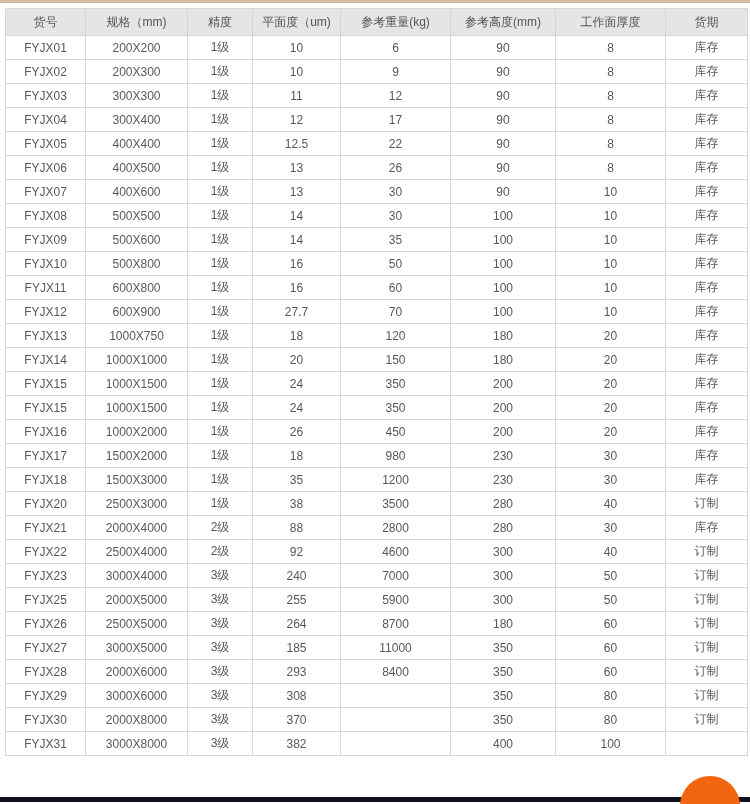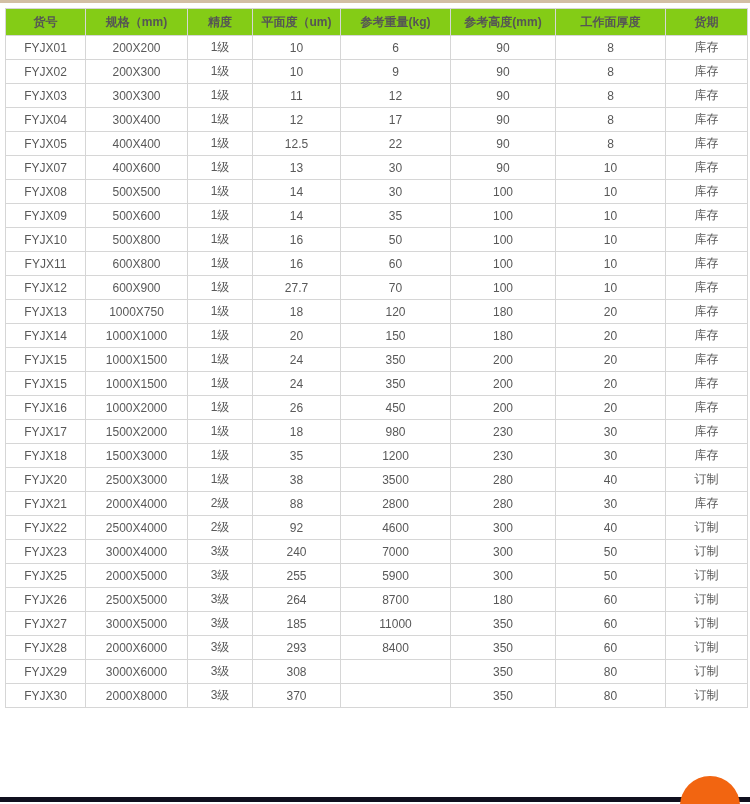--- a/index.html
+++ b/index.html
@@ -25,22 +25,22 @@
     text-align: center;
     vertical-align: middle;
     color: #585858;
     font-size: 12px;
     padding: 0;
     overflow: hidden;
     white-space: nowrap;
   }
   .spec-table th {
     height: 26px;
-    background: #84cc16;
-    font-weight: bold;
+    background: #e5e5e5;
+    font-weight: normal;
     color: #555555;
   }
   .spec-table td {
     height: 23px;
     background: #ffffff;
   }
   .bottom-bar {
     position: absolute; top: 797px; left: 0; width: 750px; height: 5px;
     background: #10101f;
     z-index: 5;
@@ -127,20 +127,30 @@
         <td>FYJX05</td>
         <td>400X400</td>
         <td>1级</td>
         <td>12.5</td>
         <td>22</td>
         <td>90</td>
         <td>8</td>
         <td>库存</td>
       </tr>
       <tr>
+        <td>FYJX06</td>
+        <td>400X500</td>
+        <td>1级</td>
+        <td>13</td>
+        <td>26</td>
+        <td>90</td>
+        <td>8</td>
+        <td>库存</td>
+      </tr>
+      <tr>
         <td>FYJX07</td>
         <td>400X600</td>
         <td>1级</td>
         <td>13</td>
         <td>30</td>
         <td>90</td>
         <td>10</td>
         <td>库存</td>
       </tr>
       <tr>
@@ -356,17 +366,27 @@
       <tr>
         <td>FYJX30</td>
         <td>2000X8000</td>
         <td>3级</td>
         <td>370</td>
         <td></td>
         <td>350</td>
         <td>80</td>
         <td>订制</td>
       </tr>
+      <tr>
+        <td>FYJX31</td>
+        <td>3000X8000</td>
+        <td>3级</td>
+        <td>382</td>
+        <td></td>
+        <td>400</td>
+        <td>100</td>
+        <td></td>
+      </tr>
     </tbody>
 </table>
 
 <div class="bottom-bar" style="background: rgb(16, 16, 31);"></div>
 <div class="fab" style="background: rgb(242, 101, 17);"></div>
 
 </body></html>

